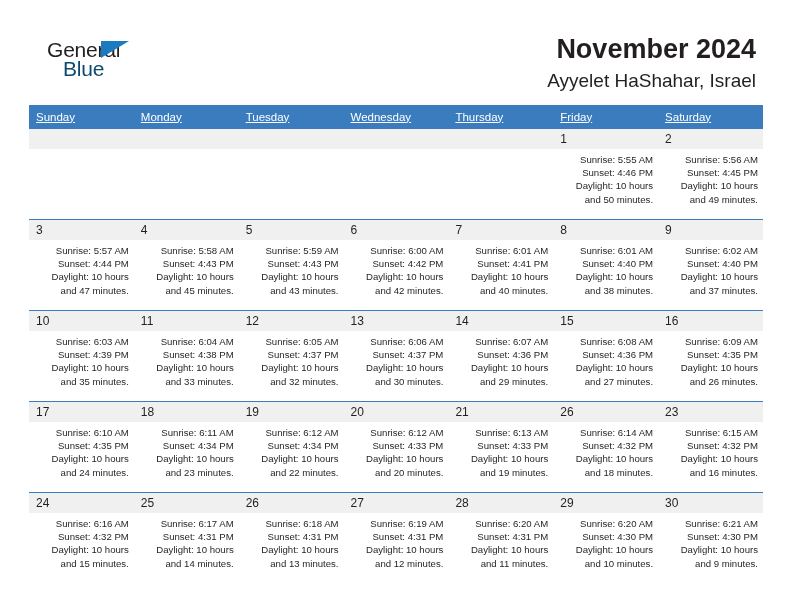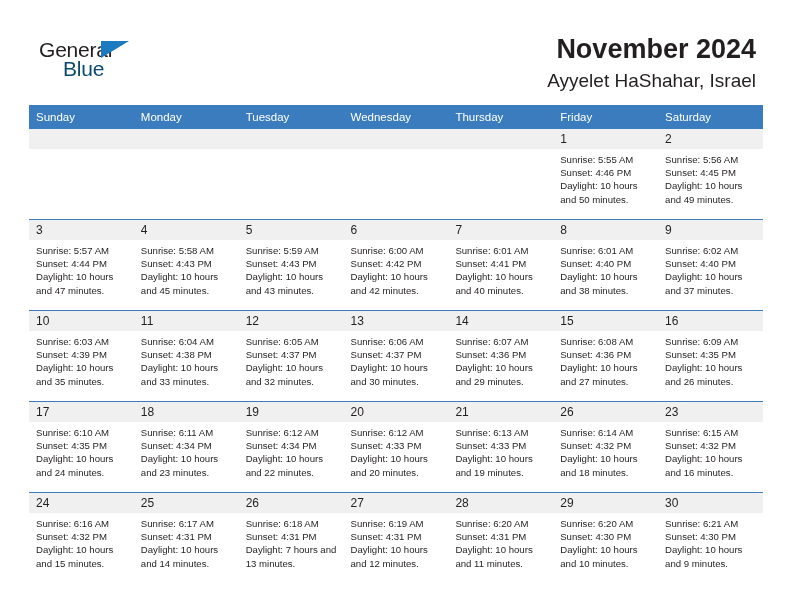--- a/index.html
+++ b/index.html
@@ -30,21 +30,21 @@
   }
   .logo {
     position: absolute;
     left: 31px;
     top: 38px;
     width: 150px;
     height: 46px;
   }
   .logo-general {
     position: absolute;
-    left: 8px; top: 0;
+    left: 16px; top: 0;
     font-size: 21px;
     letter-spacing: -0.2px;
     color: #231f20;
     line-height: 24px;
     font-family: "Liberation Sans", sans-serif;
   }
   .logo-blue {
     position: absolute;
     left: 32px;
     top: 19px;
@@ -94,20 +94,21 @@
   }
   .calendar th {
     background: #3a7cbe;
     color: #ffffff;
     font-size: 11.5px;
     font-weight: normal;
     text-align: left;
     padding: 5px 0 5px 7px;
     height: 13px;
     border: none;
+    text-decoration: underline;
   }
   .calendar td {
     vertical-align: top;
     padding: 0;
     border-top: 1px solid #3a7cbe;
     height: 90px;
     width: 104.85px;
     background: #ffffff;
   }
   .calendar tr.week td {
@@ -123,20 +124,21 @@
     line-height: 14px;
   }
   .daynum.empty {
     color: transparent;
   }
   .details {
     padding: 4px 5px 0 7px;
     font-size: 9.6px;
     line-height: 13.2px;
     color: #231f20;
+    text-align: right;
   }
   .details div {
     white-space: nowrap;
   }
   .details .wrapline {
     white-space: normal;
   }
 </style>
 </head>
 <body>
@@ -390,21 +392,21 @@
               <div>Sunrise: 6:17 AM</div>
               <div>Sunset: 4:31 PM</div>
               <div class="wrapline">Daylight: 10 hours and 14 minutes.</div>
             </div>
           </td>
           <td>
             <span class="daynum">26</span>
             <div class="details">
               <div>Sunrise: 6:18 AM</div>
               <div>Sunset: 4:31 PM</div>
-              <div class="wrapline">Daylight: 7 hours and 13 minutes.</div>
+              <div class="wrapline">Daylight: 10 hours and 13 minutes.</div>
             </div>
           </td>
           <td>
             <span class="daynum">27</span>
             <div class="details">
               <div>Sunrise: 6:19 AM</div>
               <div>Sunset: 4:31 PM</div>
               <div class="wrapline">Daylight: 10 hours and 12 minutes.</div>
             </div>
           </td>

